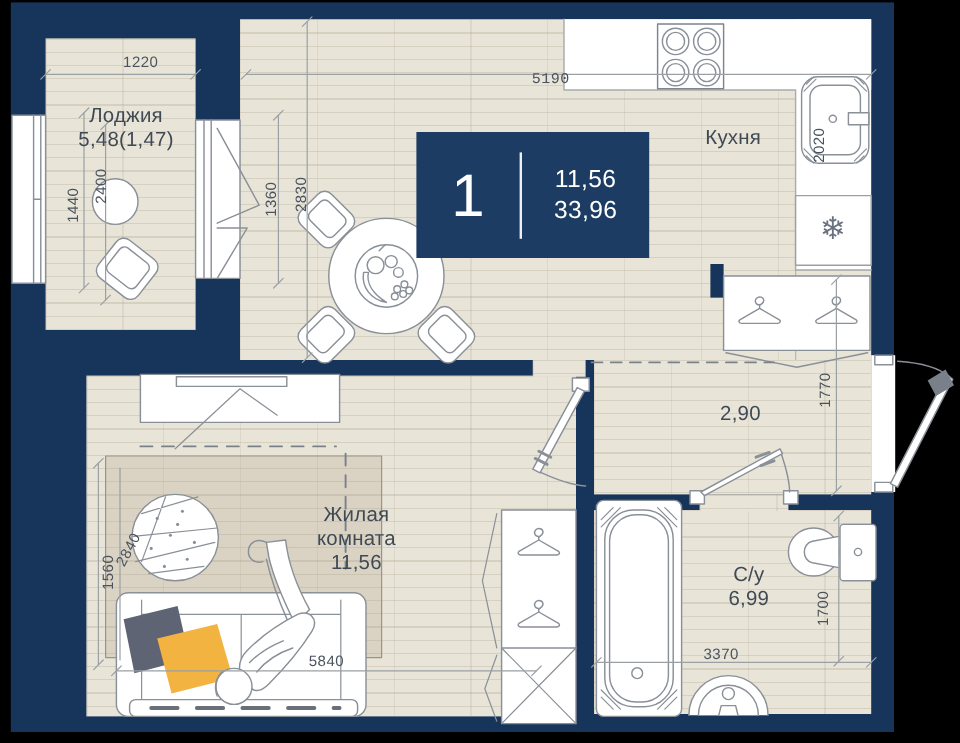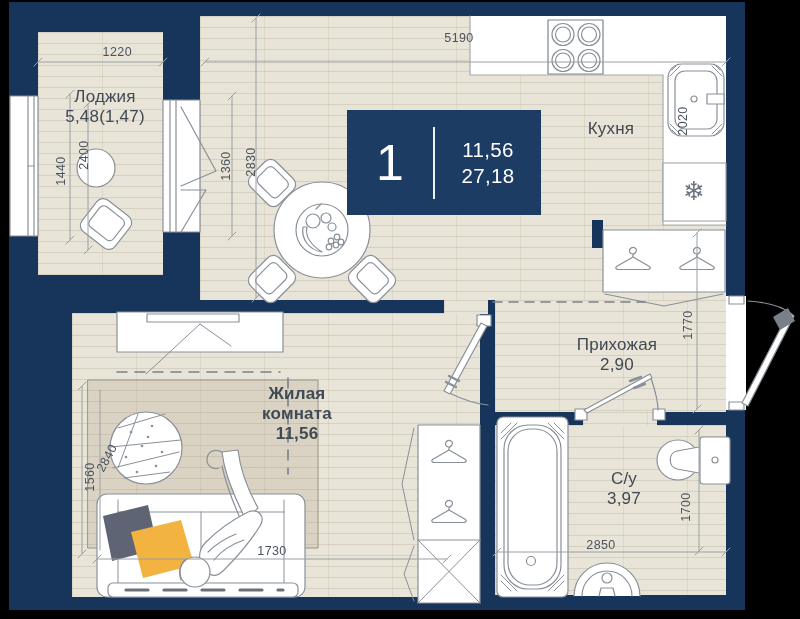--- a/index.html
+++ b/index.html
@@ -258,53 +258,52 @@
         <path d="M93,563 L101,555 M443,563 L451,555 M493,556 L501,548 M722,556 L730,548"></path>
         <path d="M695,434 L703,426 M695,555 L703,547"></path>
       </g>
     </g>
   </svg>
 
   <div class="room-label" style="left:40px;top:87px;width:130px;">
     <div>Лоджия</div>
     <div>5,48(1,47)</div>
   </div>
-  <div class="room-label" style="left:551px;top:119px;width:120px;">
+  <div class="room-label" style="left:551px;top:105px;width:120px;">
     <div>Кухня</div>
   </div>
   <div class="room-label" style="left:547px;top:335px;width:140px;">
-    <div>Прихожая</div>
     <div>2,90</div>
   </div>
-  <div class="room-label" style="left:247px;top:384px;width:100px;font-weight:bold;">
+  <div class="room-label" style="left:247px;top:419px;width:100px;">
     <div>Жилая комната</div>
     <div>11,56</div>
   </div>
   <div class="room-label" style="left:574px;top:469px;width:100px;">
     <div>С/у</div>
-    <div>3,97</div>
+    <div>6,99</div>
   </div>
 
   <div class="dim" style="left:100px;top:52px;text-align:right;">1220</div>
-  <div class="dim" style="left:459px;top:38px;">5190</div>
+  <div class="dim" style="left:459px;top:66px;font-family:Liberation Mono, monospace;">5190</div>
   <div class="dim v" style="left:61px;top:171px;">1440</div>
   <div class="dim v" style="left:84px;top:155px;">2400</div>
   <div class="dim v" style="left:226px;top:166px;">1360</div>
   <div class="dim v" style="left:251px;top:162px;">2830</div>
   <div class="dim v" style="left:683px;top:121px;">2020</div>
   <div class="dim v" style="left:688px;top:325px;">1770</div>
   <div class="dim diag" style="left:107px;top:458px;">2840</div>
   <div class="dim v" style="left:90px;top:477px;">1560</div>
-  <div class="dim" style="left:272px;top:551px;">1730</div>
-  <div class="dim" style="left:601px;top:545px;">2850</div>
+  <div class="dim" style="left:272px;top:551px;">5840</div>
+  <div class="dim" style="left:601px;top:545px;">3370</div>
   <div class="dim v" style="left:686px;top:507px;">1700</div>
 
   <div id="fridge-ico">❄</div>
 
   <div id="badge">
     <div class="num">1</div>
     <div class="sep"></div>
     <div class="areas">
       <div>11,56</div>
-      <div>27,18</div>
+      <div>33,96</div>
     </div>
   </div>
 </div>
 
 </body></html>

